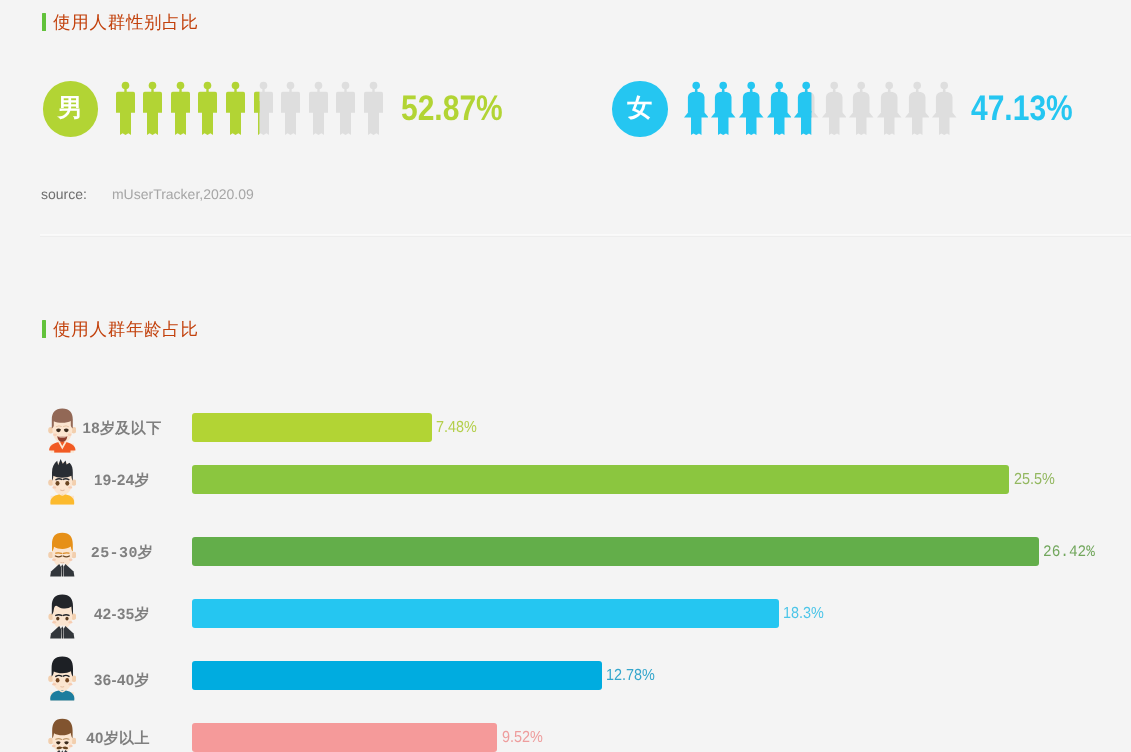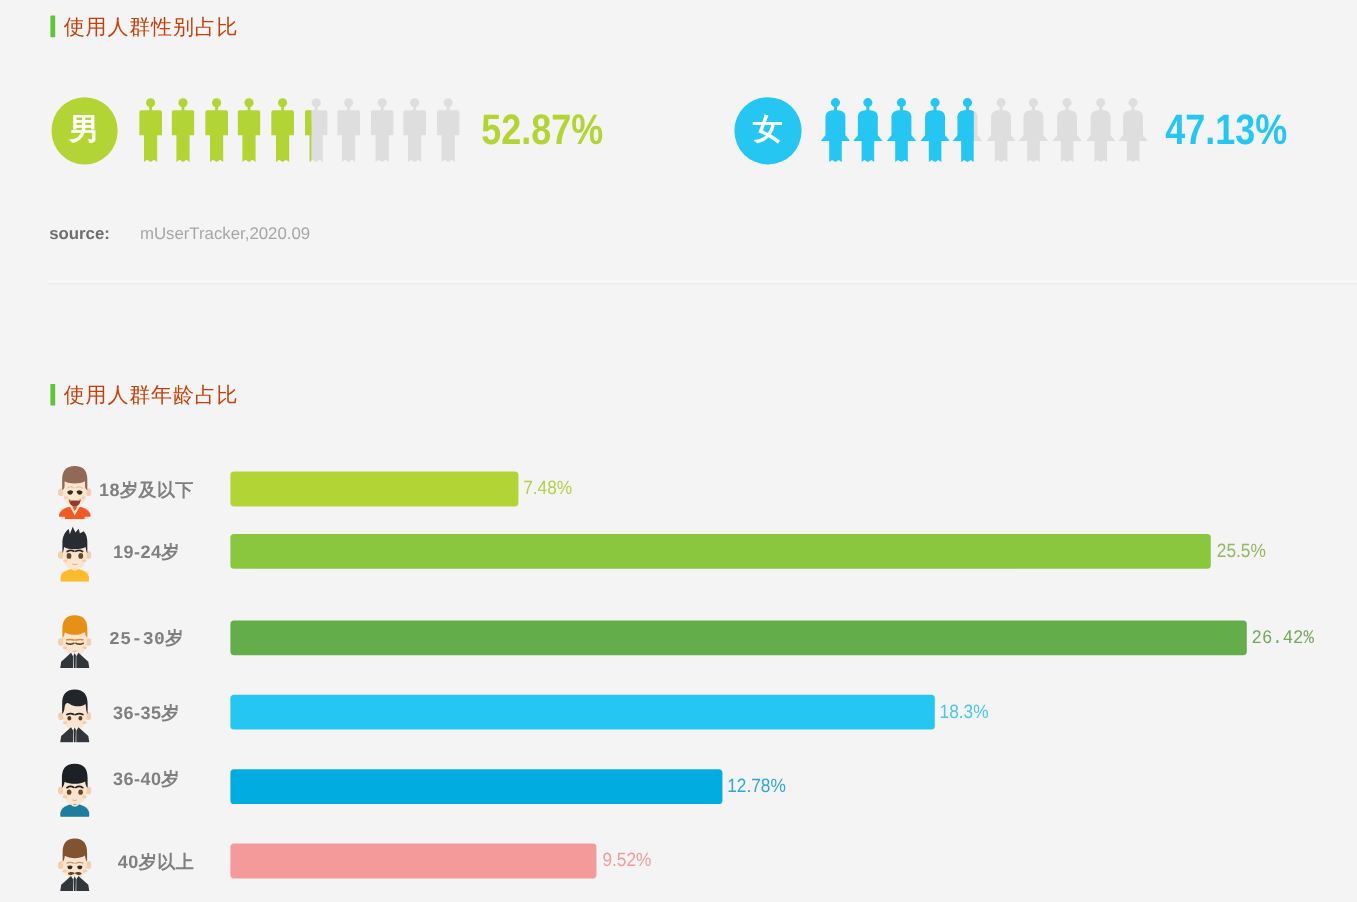--- a/index.html
+++ b/index.html
@@ -22,27 +22,27 @@
   .badge{
     position:absolute;width:55.5px;height:55.5px;border-radius:50%;
     display:flex;align-items:center;justify-content:center;
     color:#fff;font-size:25px;font-weight:700;line-height:1;
   }
   .fig{position:absolute;top:0;}
   .bigpct{position:absolute;font-size:35.5px;font-weight:700;white-space:nowrap;line-height:1;transform:scaleX(.845);transform-origin:left top;}
 
   
   .source{position:absolute;font-size:14px;color:#a6a6a6;white-space:nowrap;}
-  .source b{color:#6e6e6e;font-weight:700;text-align:right;}
+  .source b{color:#6e6e6e;font-weight:400;text-align:right;}
   .source .sv{margin-left:25px;}
 
   .divider{position:absolute;height:3px;background:linear-gradient(to bottom,#fafafa 0,#fafafa 1px,#f8f8f8 1px,#f8f8f8 2px,#ededed 2px,#ededed 3px);}
 
   
-  .agerow{position:absolute;left:0;width:1131px;}
+  .agerow{position:absolute;left:0;width:1131px;margin-top:20px;}
   .avatar{position:absolute;left:47.8px;top:0;}
   .agelabel{position:absolute;font-size:15px;font-weight:700;color:#7f7f7f;white-space:nowrap;text-align:center;letter-spacing:.4px;}
   .bar{position:absolute;height:29px;border-radius:3px;}
   .barpct{position:absolute;font-size:16px;white-space:nowrap;line-height:1;transform:scaleX(.9);transform-origin:left top;}
 </style>
 </head>
 <body>
 
 <div class="page">
 
@@ -345,42 +345,42 @@
             <path d="M152 224 q30 -14 58 0" stroke="#22252a" stroke-width="15" fill="none" stroke-linecap="round"></path>
             <ellipse cx="98" cy="256" rx="16" ry="19" fill="#5a3b20"></ellipse>
             <ellipse cx="190" cy="256" rx="16" ry="19" fill="#5a3b20"></ellipse>
             <ellipse cx="62" cy="292" rx="19" ry="12" fill="#f6ccb2"></ellipse>
             <ellipse cx="224" cy="292" rx="19" ry="12" fill="#f6ccb2"></ellipse>
             <path d="M112 326 h62 v130 h-62z" fill="#f3f1ee"></path>
             <path d="M112 330 L130 360 L130 456 L22 456 L30 404Z" fill="#32363b"></path>
             <path d="M174 330 L156 360 L156 456 L264 456 L256 404Z" fill="#32363b"></path>
             <path d="M143 332 L134 352 L137 456 L150 456 L152 352Z" fill="#2a2d31"></path>
           </svg></div>
-        <div class="agelabel" style="left:62px;top:7px;width:120px;">36-35岁</div>
+        <div class="agelabel" style="left:62px;top:7px;width:120px;">42-35岁</div>
         <div class="bar" style="left:192px;top:0;width:586.5px;background:#25c6f1;"></div>
         <div class="barpct" style="left:783.0px;top:7px;color:#4cc5e8;">18.3%</div>
       </div>
       <div class="agerow" style="top:640.7px;height:30px;">
         <div class="avatar" style="top:-5.7px;"><svg width="28.7" height="45.6" viewBox="0 0 287 456">
             <ellipse cx="28" cy="238" rx="26" ry="32" fill="#f2cfae"></ellipse>
             <ellipse cx="259" cy="238" rx="26" ry="32" fill="#f2cfae"></ellipse>
             <path d="M143 30 C 66 30 44 82 44 152 L44 224 C44 310 88 358 143 358 C198 358 243 310 243 224 L243 152 C243 82 220 30 143 30Z" fill="#fbe5d0"></path>
             <path d="M143 14 C 64 14 36 58 36 132 L36 214 C46 208 56 188 58 164 C102 188 188 188 230 162 C232 188 240 208 250 214 L250 132 C250 58 222 14 143 14Z" fill="#1d2025"></path>
             <path d="M78 214 q30 -20 58 -2" stroke="#1d2025" stroke-width="14" fill="none" stroke-linecap="round"></path>
             <path d="M152 212 q28 -18 58 2" stroke="#1d2025" stroke-width="14" fill="none" stroke-linecap="round"></path>
             <ellipse cx="96" cy="252" rx="19" ry="22" fill="#70431f"></ellipse>
             <ellipse cx="192" cy="252" rx="19" ry="22" fill="#70431f"></ellipse>
             <ellipse cx="62" cy="292" rx="19" ry="12" fill="#f6ccb2"></ellipse>
             <ellipse cx="224" cy="292" rx="19" ry="12" fill="#f6ccb2"></ellipse>
             <path d="M128 318 q15 8 30 0" stroke="#d9a98a" stroke-width="7" fill="none" stroke-linecap="round"></path>
             <path d="M26 370 h235 v86 h-235z" fill="#fbe5d0"></path>
             <path d="M143 350 C100 350 34 370 24 418 Q20 438 24 456 L262 456 Q266 438 262 418 C252 370 186 350 143 350Z" fill="#1d7d9e"></path>
             <path d="M104 350 q39 48 78 0 l-14 -10 q-25 32 -50 0z" fill="#fbe5d0"></path>
           </svg></div>
-        <div class="agelabel" style="left:62px;top:0;width:120px;">36-40岁</div>
+        <div class="agelabel" style="left:62px;top:11px;width:120px;">36-40岁</div>
         <div class="bar" style="left:192px;top:0;width:409.6px;background:#00ace0;"></div>
         <div class="barpct" style="left:606.1px;top:7px;color:#34a6cc;">12.78%</div>
       </div>
       <div class="agerow" style="top:702.7px;height:30px;">
         <div class="avatar" style="top:-5.7px;"><svg width="28.7" height="45.6" viewBox="0 0 287 456">
             <ellipse cx="28" cy="240" rx="26" ry="32" fill="#f2cfae"></ellipse>
             <ellipse cx="259" cy="240" rx="26" ry="32" fill="#f2cfae"></ellipse>
             <path d="M143 32 C 66 32 44 84 44 154 L44 226 C44 312 88 360 143 360 C198 360 243 312 243 226 L243 154 C243 84 220 32 143 32Z" fill="#fbe5d0"></path>
             <path d="M143 18 C 68 18 42 64 42 136 L42 212 C52 204 58 184 60 162 C106 190 184 190 228 160 C230 184 238 204 246 212 L246 136 C246 64 218 18 143 18Z" fill="#81542f"></path>
             <path d="M78 222 q30 -12 58 2" stroke="#c19a6d" stroke-width="11" fill="none" stroke-linecap="round"></path>
@@ -388,19 +388,19 @@
             <path d="M80 250 q24 -16 46 0 q-5 24 -23 24 q-18 0 -23 -24z" fill="#3b2a1b"></path>
             <path d="M162 250 q24 -16 46 0 q-5 24 -23 24 q-18 0 -23 -24z" fill="#3b2a1b"></path>
             <ellipse cx="58" cy="290" rx="19" ry="12" fill="#f6ccb2"></ellipse>
             <ellipse cx="228" cy="290" rx="19" ry="12" fill="#f6ccb2"></ellipse>
             <path d="M143 306 q-15 -13 -38 -9 q-21 4 -20 17 q20 14 38 6 q12 -5 20 -13 q8 8 20 13 q18 8 38 -6 q1 -13 -20 -17 q-23 -4 -38 9z" fill="#6b4520"></path>
             <path d="M112 326 h62 v130 h-62z" fill="#f3f1ee"></path>
             <path d="M112 330 L130 360 L130 456 L22 456 L30 404Z" fill="#32363b"></path>
             <path d="M174 330 L156 360 L156 456 L264 456 L256 404Z" fill="#32363b"></path>
             <path d="M143 332 L134 352 L137 456 L150 456 L152 352Z" fill="#2a2d31"></path>
           </svg></div>
-        <div class="agelabel" style="left:70px;top:7px;width:120px;text-align:center;">40岁以上</div>
+        <div class="agelabel" style="left:58px;top:7px;width:120px;text-align:center;">40岁以上</div>
         <div class="bar" style="left:192px;top:0;width:305.1px;background:#f59a9a;"></div>
         <div class="barpct" style="left:501.6px;top:7px;color:#ee9d9d;">9.52%</div>
       </div>
     </div>
 
 </div>
 
 </body></html>

